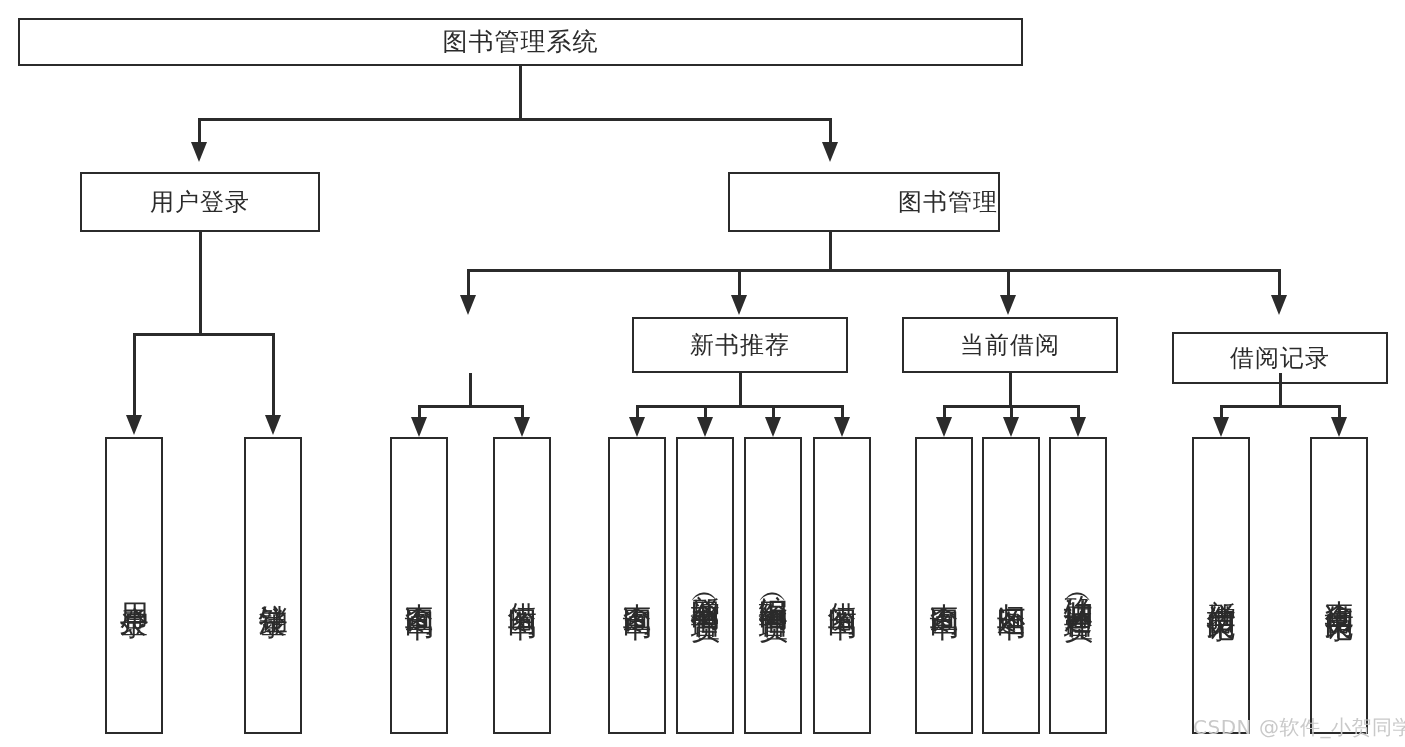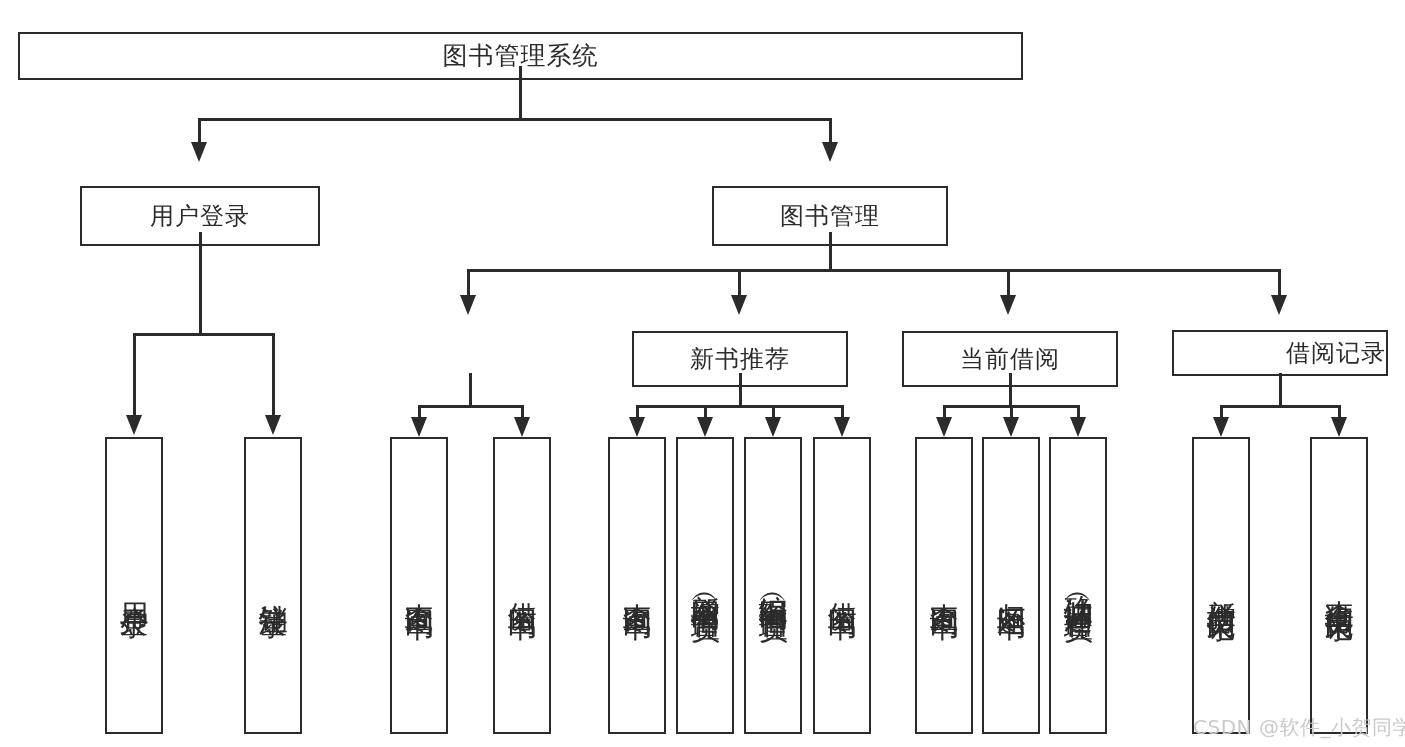--- a/index.html
+++ b/index.html
@@ -24,21 +24,20 @@
     background: #ffffff;
     display: flex;
     align-items: center;
     justify-content: center;
     color: #2b2b2b;
   }
   .node.horiz {
     font-size: 24px;
     letter-spacing: 1px;
     line-height: 1.1;
-    margin-top: 14px;
   }
   .node.root {
     font-size: 25px;
   }
   .node.leaf {
     border-width: 2.5px;
     align-items: center;
     justify-content: center;
   }
   .vtext {
@@ -86,21 +85,21 @@
   <div class="line hline" style="left:198px; top:118px; width:634px; height:2.5px;"></div>
 
   <div class="line vline" style="left:198px; top:118px; width:2.5px; height:26px;"></div>
   <div class="arrow" style="left:191px; top:142px;"></div>
   <div class="line vline" style="left:829px; top:118px; width:2.5px; height:26px;"></div>
   <div class="arrow" style="left:822px; top:142px;"></div>
 
   <div class="node horiz" style="left:80px; top:172px; width:240px; height:60px;">
     <span>用户登录</span>
   </div>
-  <div class="node horiz" style="left:712px; top:172px; width:236px; height:60px;">
+  <div class="node horiz" style="left:728px; top:172px; width:272px; height:60px;justify-content:flex-end;">
     <span>图书管理</span>
   </div>
 
   <div class="line vline" style="left:199px; top:232px; width:2.5px; height:101px;"></div>
   <div class="line hline" style="left:133px; top:333px; width:139px; height:2.5px;"></div>
   <div class="line vline" style="left:133px; top:333px; width:2.5px; height:84px;"></div>
   <div class="arrow" style="left:126px; top:415px;"></div>
   <div class="line vline" style="left:272px; top:333px; width:2.5px; height:84px;"></div>
   <div class="arrow" style="left:265px; top:415px;"></div>
 
@@ -115,21 +114,21 @@
   <div class="arrow" style="left:1000px; top:295px;"></div>
   <div class="line vline" style="left:1278px; top:269px; width:2.5px; height:28px;"></div>
   <div class="arrow" style="left:1271px; top:295px;"></div>
 
   <div class="node horiz" style="left:632px; top:317px; width:216px; height:56px;">
     <span>新书推荐</span>
   </div>
   <div class="node horiz" style="left:902px; top:317px; width:216px; height:56px;">
     <span>当前借阅</span>
   </div>
-  <div class="node horiz" style="left:1172px; top:316px; width:216px; height:46px;justify-content:flex-end;">
+  <div class="node horiz" style="left:1172px; top:332px; width:216px; height:52px;">
     <span>借阅记录</span>
   </div>
 
   <div class="line vline" style="left:469px; top:373px; width:2.5px; height:32px;"></div>
   <div class="line hline" style="left:418px; top:405px; width:105px; height:2.5px;"></div>
   <div class="line vline" style="left:418px; top:405px; width:2.5px; height:15px;"></div>
   <div class="arrow" style="left:411px; top:417px;"></div>
   <div class="line vline" style="left:521px; top:405px; width:2.5px; height:15px;"></div>
   <div class="arrow" style="left:514px; top:417px;"></div>
 

